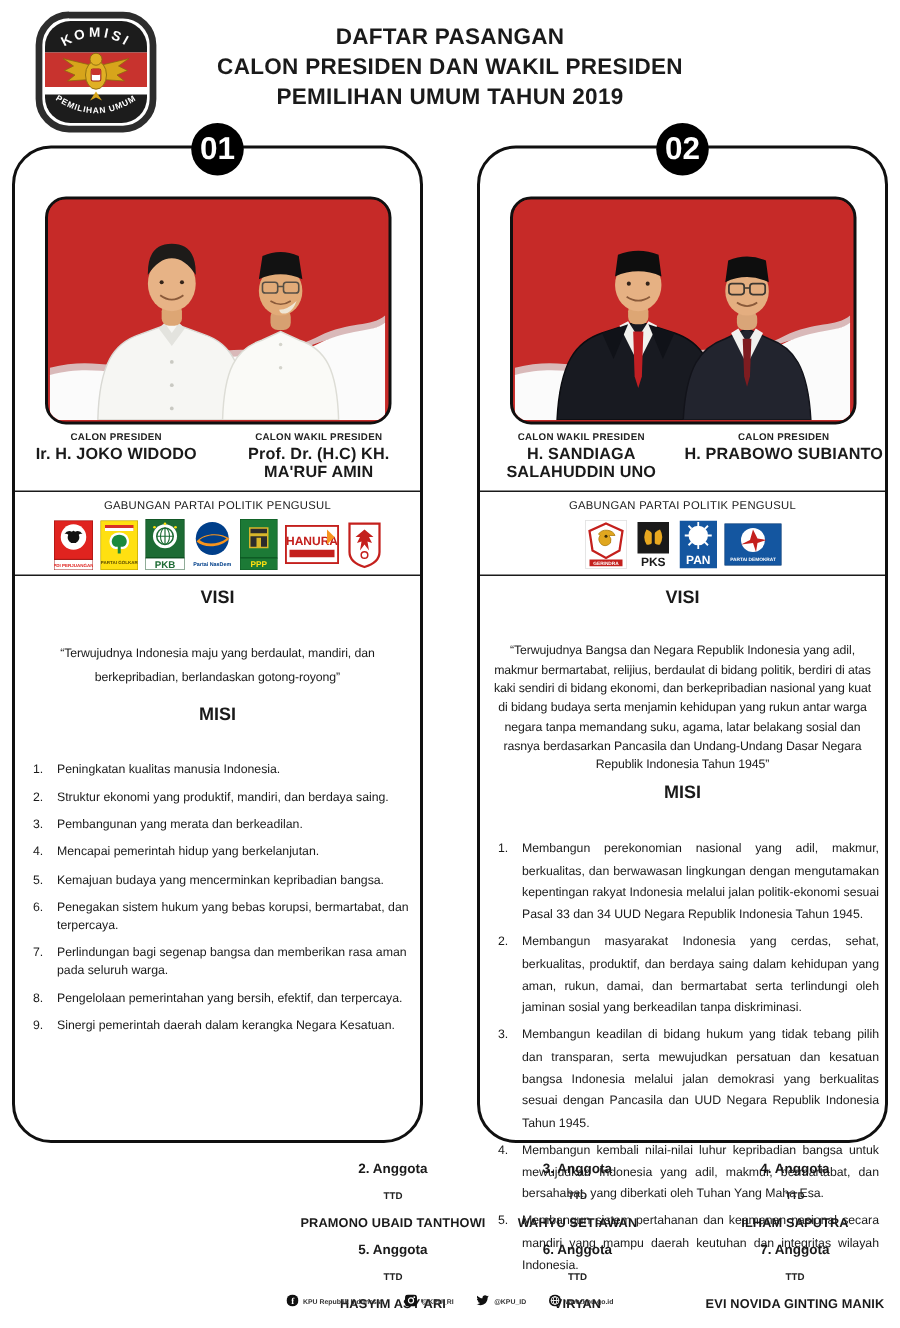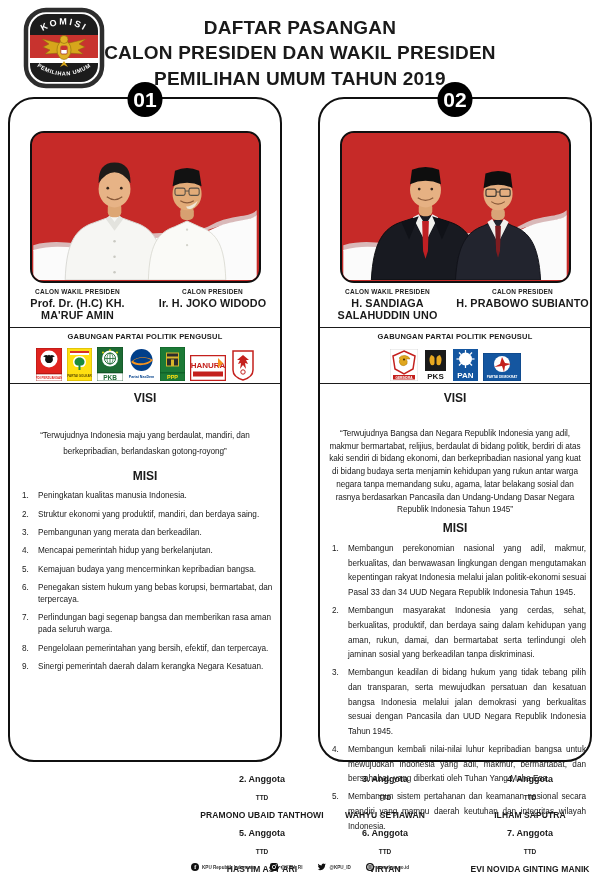--- a/index.html
+++ b/index.html
@@ -8,21 +8,21 @@
     background:#fff;
     font-family:"Liberation Sans", sans-serif;
     color:#1a1a1a;
     position:relative;
     overflow:hidden;
   }
 
   
   .header { position:relative; height:97px; }
   .kpu-logo { position:absolute; left:22px; top:6px; width:84px; height:84px; }
-  .title-block { text-align:center; padding-top:15px; font-weight:bold; font-size:19px; line-height:1.34; letter-spacing:.2px; }
+  .title-block { text-align:center; padding-top:15px; font-weight:bold; font-size:15px; line-height:1.34; letter-spacing:.2px; }
 
   
   .cards { position:absolute; top:97px; left:8px; width:584px; display:flex; justify-content:space-between;gap:36px; }
   .card {
     position:relative; width:287px; height:665px;
     border:2.5px solid #101010; border-radius:26px; background:#fff;
   }
   .badge {
     position:absolute; top:-17px; left:50%; transform:translateX(-50%);
     width:35px; height:35px; border-radius:50%; background:#000;
@@ -33,29 +33,29 @@
   .photo {
     width:231px; height:152px; margin:32px auto 0;
     border:2.5px solid #101010; border-radius:14px; overflow:hidden; background:#c62a28;
   }
   .photo svg { display:block; }
   .names { display:flex; margin-top:5px; }
   .name-col { flex:1; text-align:center; }
   .role-label { font-size:6.5px; font-weight:bold; letter-spacing:.2px; color:#222; }
   .cand-name { font-size:10.8px; font-weight:bold; margin-top:2px; letter-spacing:.1px; }
   .hr { border-top:1.5px solid #1a1a1a; margin-top:6px; }
-  .gab-label { text-align:center; font-size:7.5px; font-weight:bold; margin-top:4px; letter-spacing:.2px; }
-  .logos { display:flex; justify-content:center; align-items:flex-end; gap:5px; margin-top:4px; height:36px; }
+  .gab-label { text-align:center; font-size:7.5px; font-weight:normal; margin-top:4px; letter-spacing:.2px; }
+  .logos { display:flex; justify-content:center; align-items:center; gap:5px; margin-top:4px; height:36px; }
   .hr2 { border-top:1.5px solid #1a1a1a; margin-top:2px; }
   .visi-head, .misi-head { text-align:center; font-weight:bold; font-size:12px; margin-top:7px; }
   .visi-text { font-size:8.2px; text-align:center; line-height:1.55; padding:0 8px; margin-top:23px; letter-spacing:-.05px; }
   .card-1 .visi-text { line-height:1.9; padding:0 10px; }
   .card-1 .misi-head { margin-top:10px; }
   .card-2 .misi-head { margin-top:4px; }
-  ol.misi-list { list-style:none; counter-reset:li; margin-top:7px; padding:0 4px 0 12px; font-size:8.2px; }
+  ol.misi-list { list-style:none; counter-reset:li; margin-top:24px; padding:0 4px 0 12px; font-size:8.2px; }
   ol.misi-list li { position:relative; padding-left:16px; counter-increment:li; }
   ol.misi-list li::before { content:counter(li) "."; position:absolute; left:0; top:0; }
   .card-1 ol.misi-list li { margin-bottom:6.5px; line-height:1.45; }
   .card-2 ol.misi-list li { margin-bottom:3px; line-height:1.8; text-align:justify; }
 
   
   .plogo { display:block; }
 
   
   .signatures { position:absolute; top:770px; left:0; width:600px; height:95px; }
@@ -156,26 +156,26 @@
           <line x1="157" y1="60" x2="161" y2="60" stroke="#564f45" stroke-width="1"></line>
           <path d="M152,70 Q159,74.5 166,70" stroke="#8a5a3a" stroke-width="1.1" fill="none"></path>
           <circle cx="159" cy="100" r="1.2" fill="#d4d4cc"></circle>
           <circle cx="159" cy="116" r="1.2" fill="#d4d4cc"></circle>
         </g>
       </svg>
     </div>
 
     <div class="names">
       <div class="name-col">
+        <div class="role-label">CALON PRESIDEN</div>
+        <div class="cand-name">Ir. H. JOKO WIDODO</div>
+      </div>
+      <div class="name-col">
         <div class="role-label">CALON WAKIL PRESIDEN</div>
         <div class="cand-name">Prof. Dr. (H.C) KH. MA'RUF AMIN</div>
-      </div>
-      <div class="name-col">
-        <div class="role-label">CALON PRESIDEN</div>
-        <div class="cand-name">Ir. H. JOKO WIDODO</div>
       </div>
     </div>
 
     <div class="hr"></div>
     <div class="gab-label">GABUNGAN PARTAI POLITIK PENGUSUL</div>
 
     <div class="logos">
       <svg class="plogo" width="26" height="33" viewBox="0 0 26 33">
         <rect width="26" height="26" fill="#e0231f" stroke="#9c120f" stroke-width="0.8"></rect>
         <circle cx="13" cy="11" r="8.5" fill="#fff"></circle>

